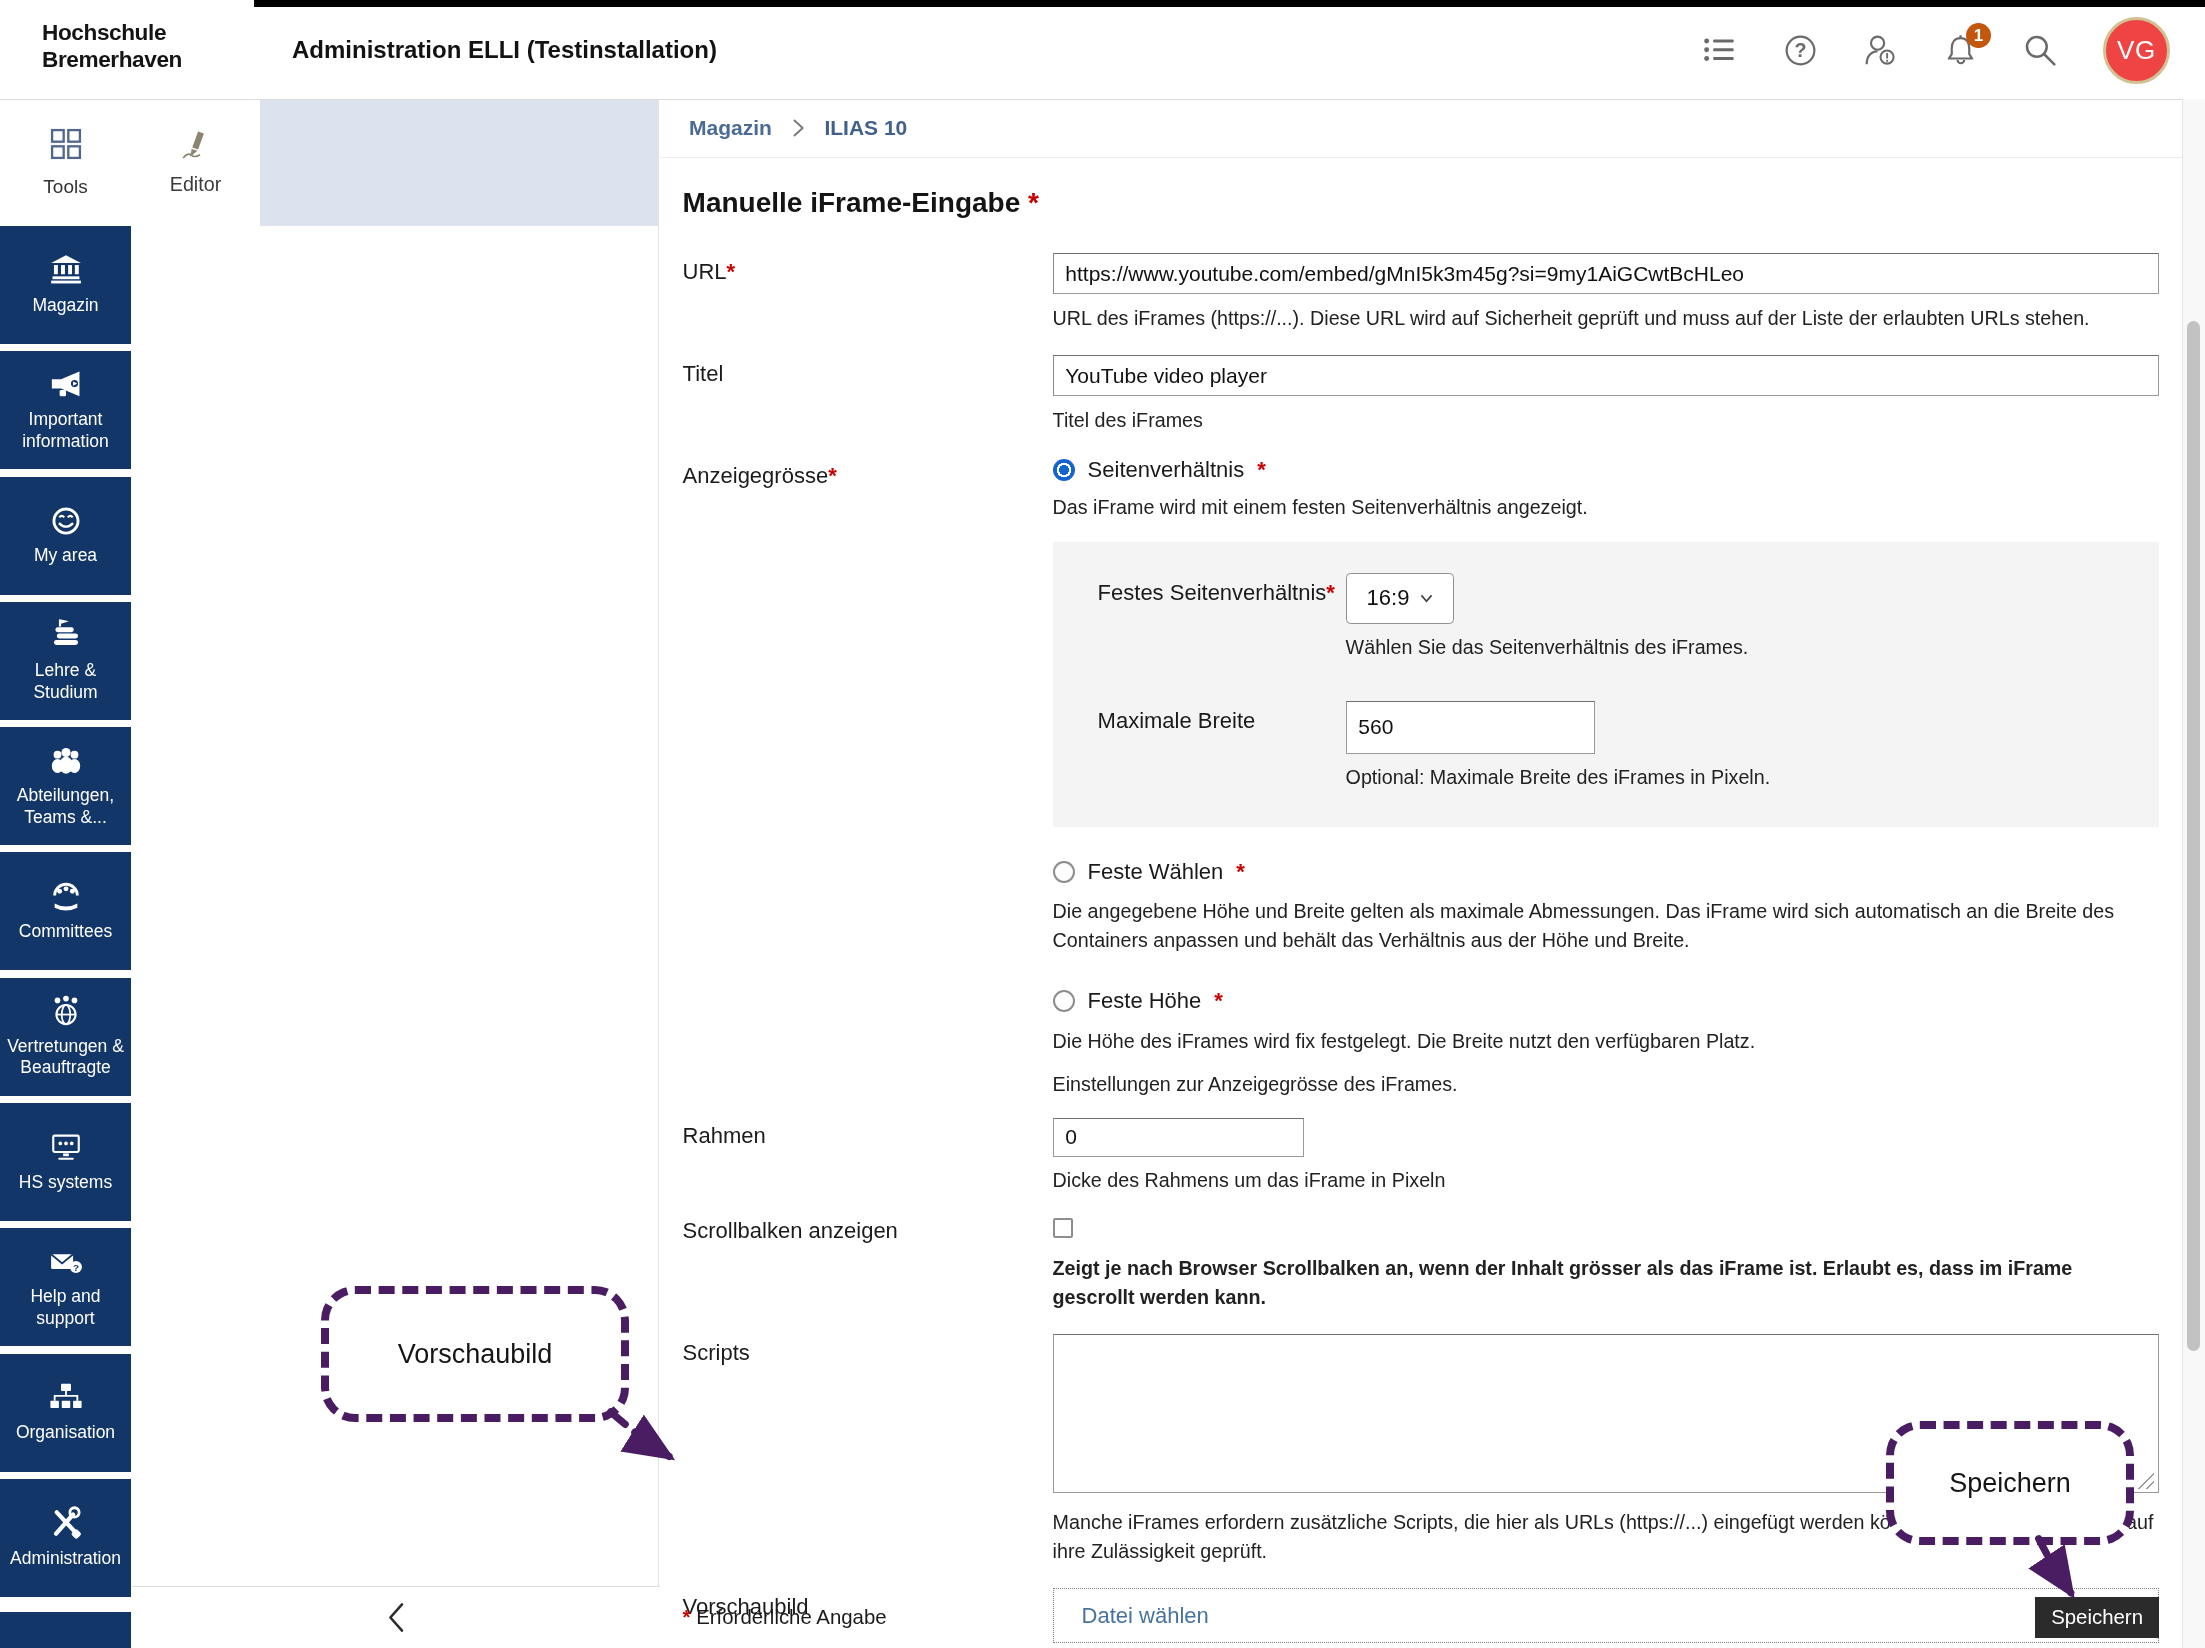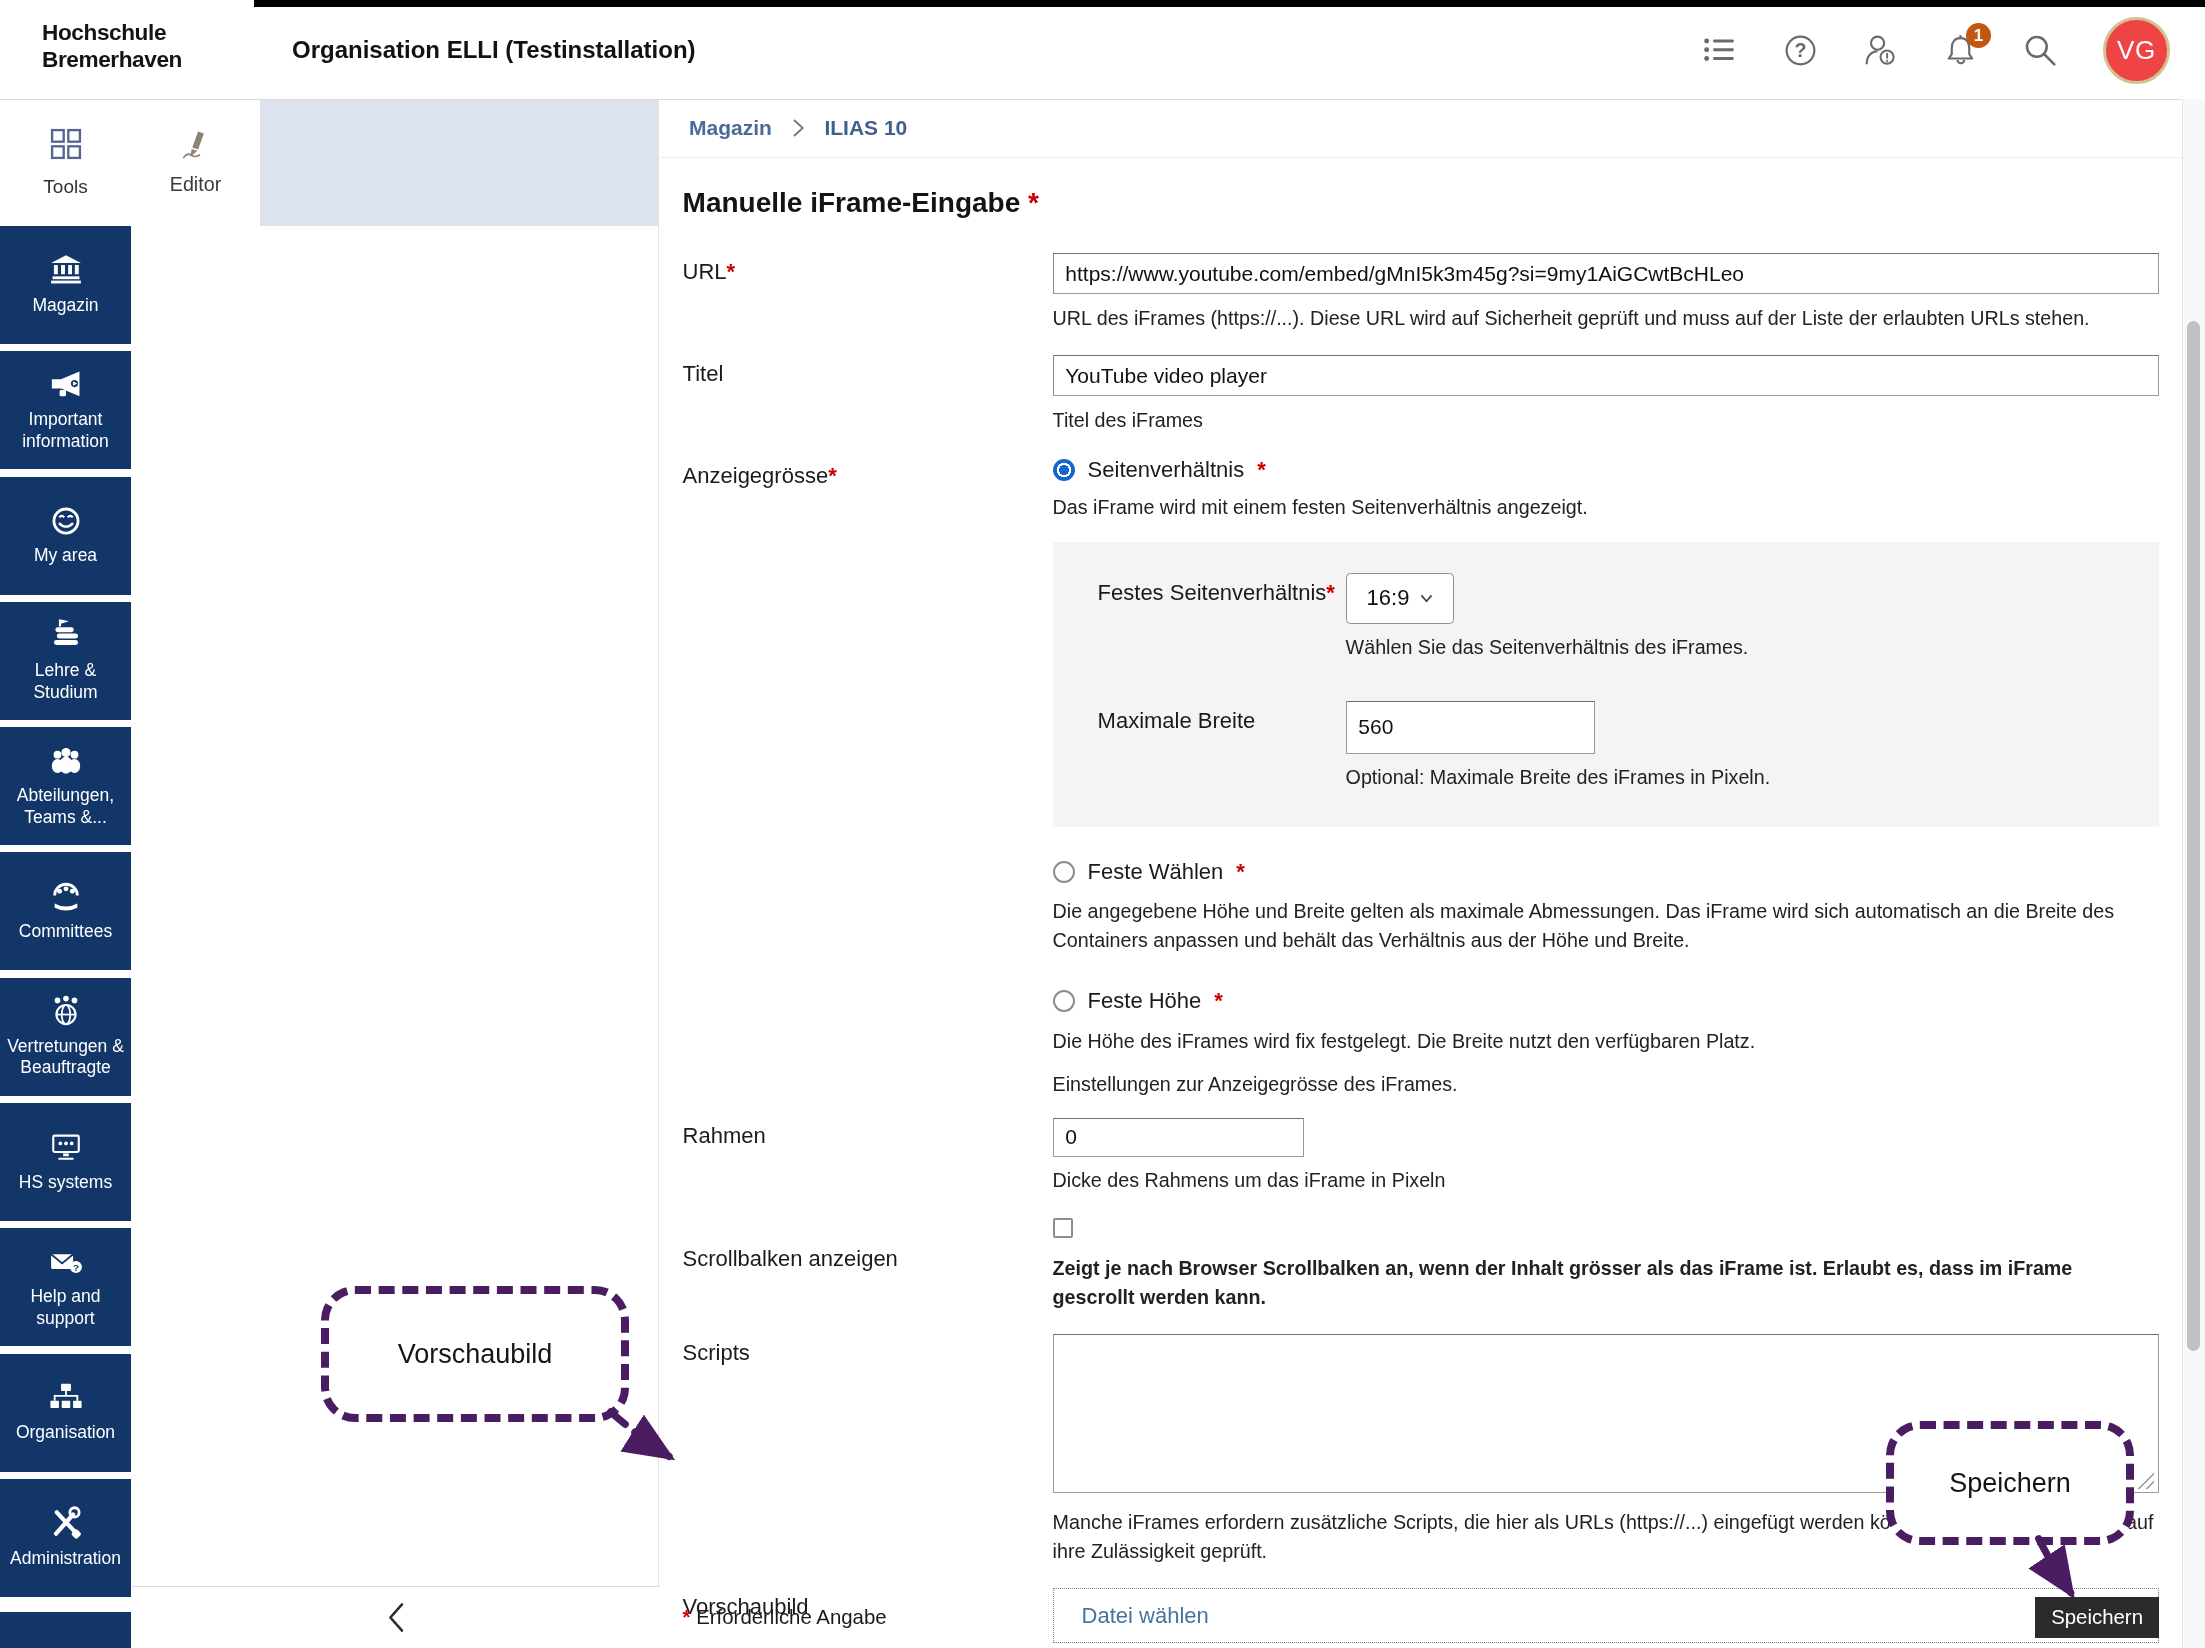--- a/index.html
+++ b/index.html
@@ -82,21 +82,21 @@
 <body>
 
 <div class="screen">
   <div class="top-black"></div>
 
   <header class="header">
     <div class="logo">
       <div>Hochschule</div>
       <div>Bremerhaven</div>
     </div>
-    <div class="app-title">Organisation ELLI (Testinstallation)</div>
+    <div class="app-title">Administration ELLI (Testinstallation)</div>
     <div class="header-actions">
       <span>
         <svg class="hicon" viewBox="0 0 48 48" fill="#6a6a6a">
             <circle cx="5" cy="11" r="3.4"></circle>
             <circle cx="5" cy="23" r="3.4"></circle>
             <circle cx="5" cy="35" r="3.4"></circle>
             <rect x="14" y="9" width="28" height="4" rx="1"></rect>
             <rect x="14" y="21" width="28" height="4" rx="1"></rect>
             <rect x="14" y="33" width="28" height="4" rx="1"></rect>
           </svg>
@@ -367,21 +367,21 @@
 
       <div class="row">
         <div class="lbl">Rahmen</div>
         <div class="ctrl">
           <input class="num-input small-input" type="text" value="0" style="">
           <div class="help">Dicke des Rahmens um das iFrame in Pixeln</div>
         </div>
       </div>
 
       <div class="row">
-        <div class="lbl" style="padding-top:0;margin-top:28px;">Scrollbalken anzeigen</div>
+        <div class="lbl" style="padding-top:0;">Scrollbalken anzeigen</div>
         <div class="ctrl">
           <div class="checkbox"></div>
           <div class="help" style="margin-top:16px;font-weight:bold;">Zeigt je nach Browser Scrollbalken an, wenn der Inhalt grösser als das iFrame ist. Erlaubt es, dass im iFrame gescrollt werden kann.</div>
         </div>
       </div>
 
       <div class="row">
         <div class="lbl">Scripts</div>
         <div class="ctrl">
           <div class="ta-wrap">

